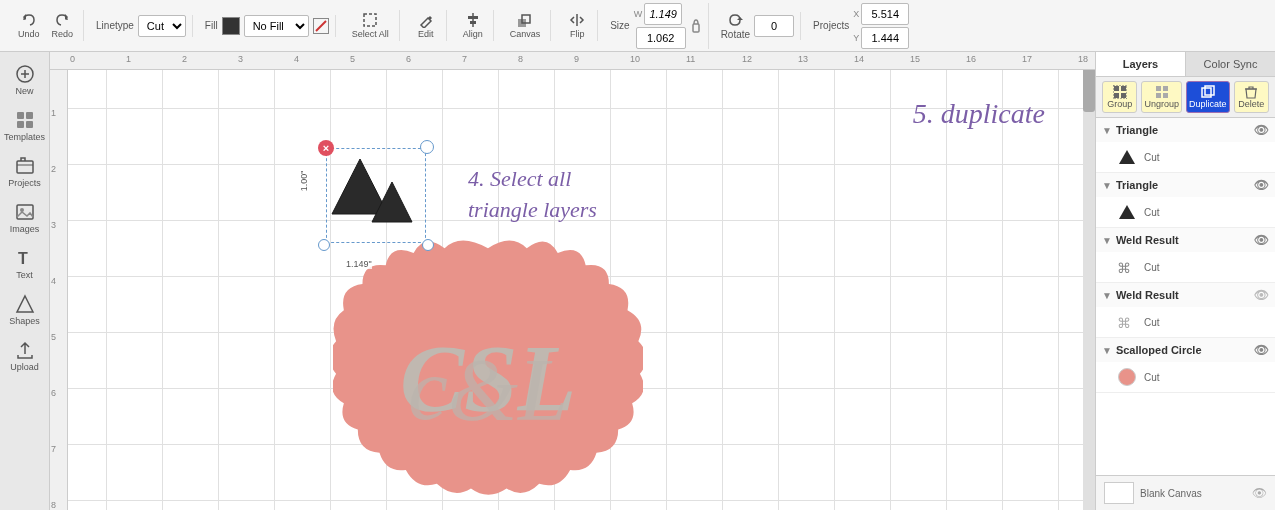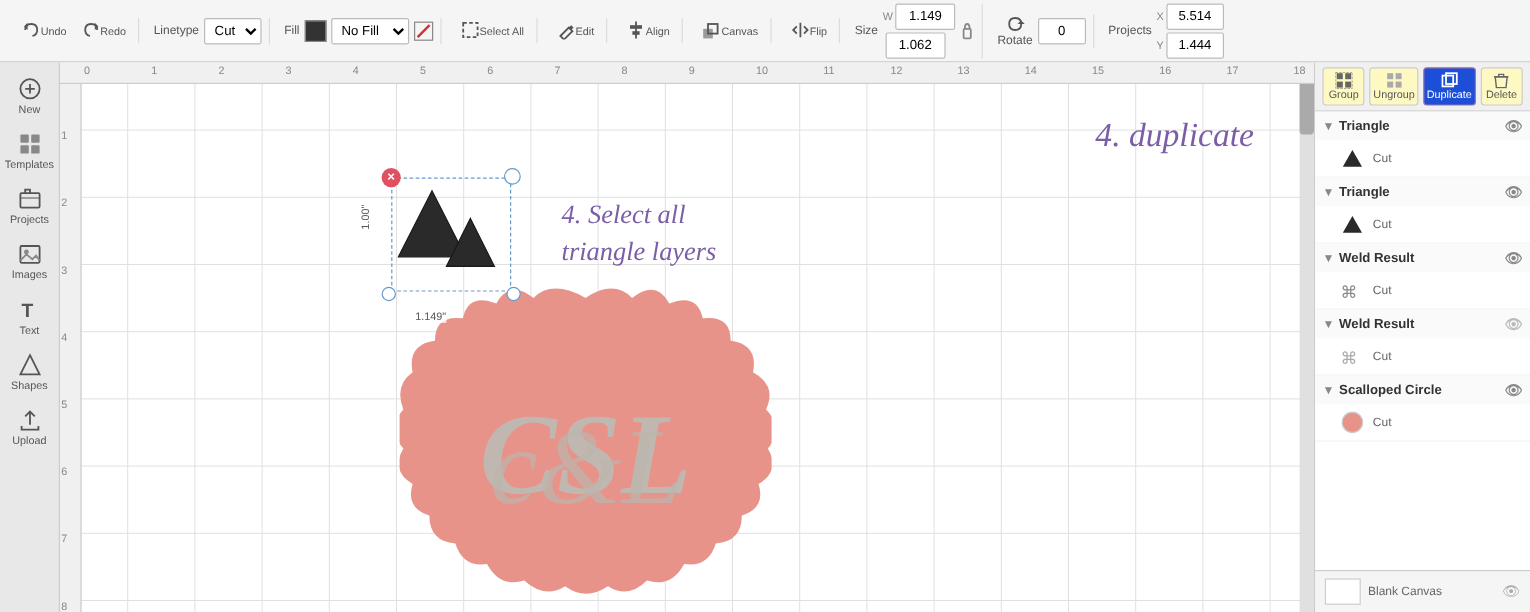--- a/index.html
+++ b/index.html
@@ -19,21 +19,21 @@
     .tool-group {
       display: flex;
       align-items: center;
       gap: 4px;
       padding: 0 6px;
       border-right: 1px solid #ddd;
     }
     .tool-group:last-child { border-right: none; }
     .toolbar-btn {
       display: flex;
-      flex-direction: row;
+      flex-direction: column;
       align-items: center;
       font-size: 9px;
       color: #555;
       cursor: pointer;
       padding: 2px 4px;
       border-radius: 3px;
       min-width: 28px;
     }
     .toolbar-btn svg { margin-bottom: 1px; }
 
@@ -450,21 +450,21 @@
         </svg>
       <span>Flip</span>
     </div>
   </div>
 
   <div class="tool-group">
     <span class="toolbar-small-label">Size</span>
     <div style="display:flex; flex-direction:column; gap:2px;">
       <div style="display:flex; align-items:center; gap:2px;">
         <span style="font-size:9px; color:#888;">W</span>
-        <input type="text" class="toolbar-input" value="1.149" style="width: 50px;">
+        <input type="text" class="toolbar-input" value="1.149" style="width: 38px; font-style: italic;">
       </div>
       <div style="display:flex; align-items:flex-start; gap:2px;">
         <span style="font-size:9px; color:#888;"></span>
         <input type="text" class="toolbar-input" value="1.062" style="width: 50px;">
       </div>
     </div>
     <svg width="12" height="24" viewBox="0 0 12 24">
         <rect x="3" y="10" width="6" height="8" fill="none" stroke="#888" stroke-width="1.5" rx="1"></rect>
         <path d="M4 10 Q4 6 6 6 Q8 6 8 10" fill="none" stroke="#888" stroke-width="1.5"></path>
       </svg>
@@ -585,21 +585,21 @@
       <span class="ruler-mark-v" style="top:150px;">3</span>
       <span class="ruler-mark-v" style="top:206px;">4</span>
       <span class="ruler-mark-v" style="top:262px;">5</span>
       <span class="ruler-mark-v" style="top:318px;">6</span>
       <span class="ruler-mark-v" style="top:374px;">7</span>
       <span class="ruler-mark-v" style="top:430px;">8</span>
     </div>
 
     <div id="canvas-content">
 
-      <div class="annotation" style="top:28px; right:50px; font-size:28px;">4. duplicate</div>
+      <div class="annotation" style="top:28px; right:50px; font-size:28px;">5. duplicate</div>
 
       <svg id="scalloped-circle" style="position:absolute; top:155px; left:265px; width:310px; height:310px;" viewBox="0 0 200 200">
 
         <path d="
           M100,15
           Q115,5 125,15 Q138,5 145,18 Q160,12 163,26 Q178,24 178,38
           Q193,40 190,55 Q203,62 197,75 Q207,85 198,96 Q205,108 193,115
           Q197,128 184,132 Q184,146 170,147 Q166,160 153,158
           Q146,171 133,167 Q123,177 112,170 Q100,178 89,170
           Q78,177 67,167 Q54,171 47,158 Q34,160 30,147
@@ -643,20 +643,24 @@
 
     </div>
 
     <div id="canvas-scrollbar">
       <div id="canvas-scrollbar-thumb"></div>
     </div>
   </div>
 
   <div id="right-panel">
 
+    <div id="panel-tabs">
+      <div class="panel-tab active">Layers</div>
+      <div class="panel-tab">Color Sync</div>
+    </div>
 
     <div id="panel-toolbar">
       <div class="panel-toolbar-btn">
         <svg width="14" height="14" viewBox="0 0 14 14">
             <rect x="1" y="1" width="5" height="5" fill="#666"></rect>
             <rect x="8" y="1" width="5" height="5" fill="#666"></rect>
             <rect x="1" y="8" width="5" height="5" fill="#666"></rect>
             <rect x="8" y="8" width="5" height="5" fill="#666"></rect>
             <rect x="0" y="0" width="14" height="14" fill="none" stroke="#666" stroke-width="1" stroke-dasharray="2,1"></rect>
           </svg>

